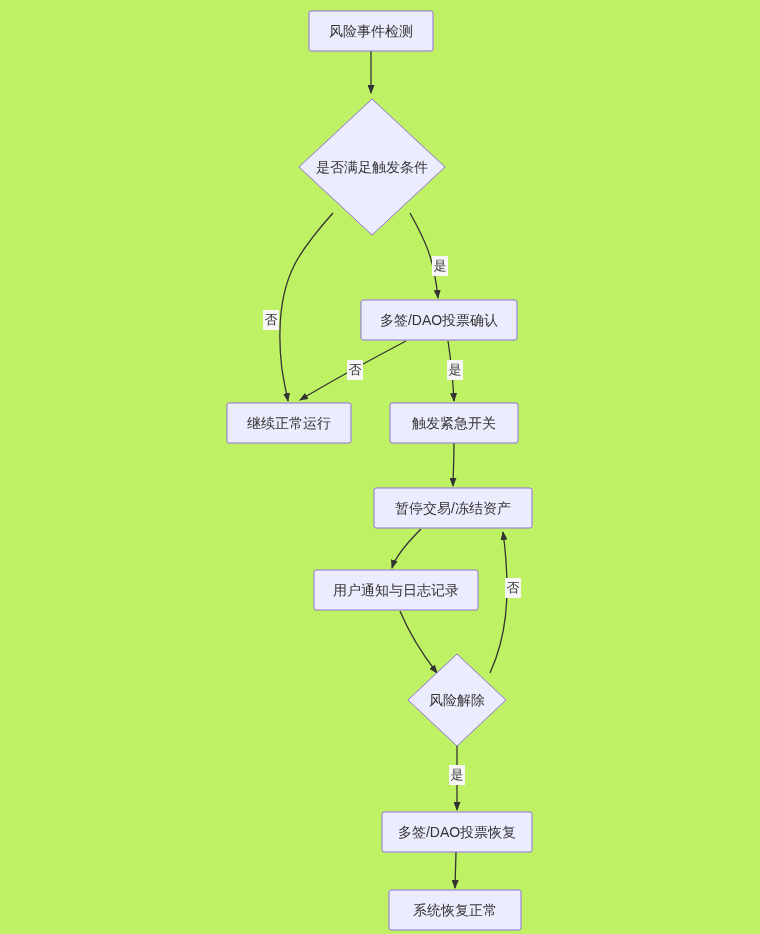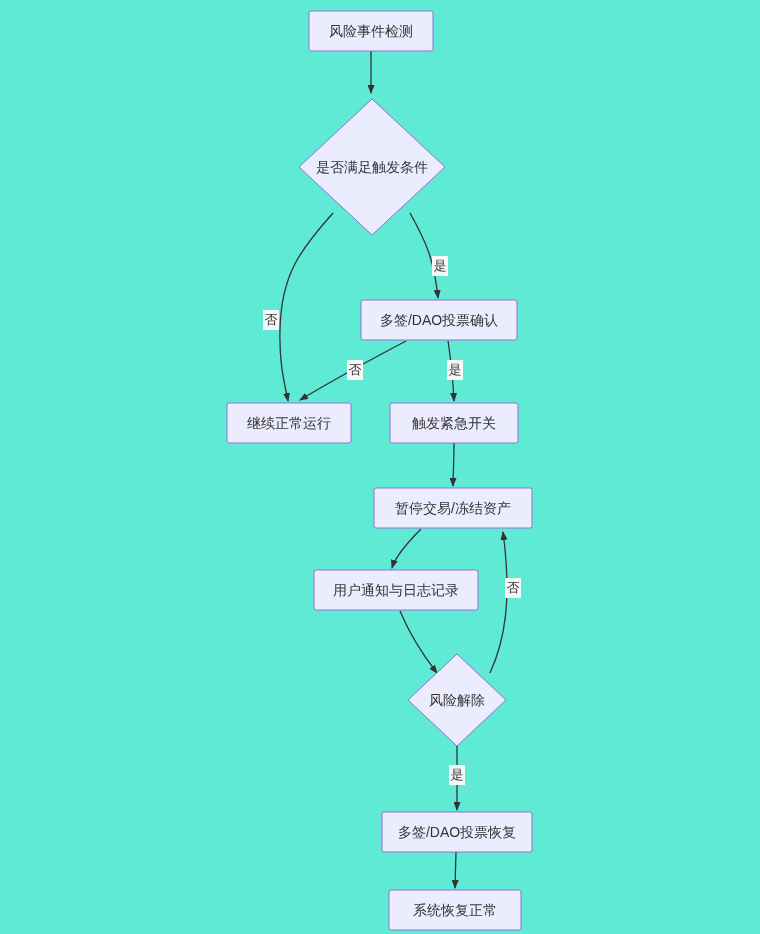--- a/index.html
+++ b/index.html
@@ -10,21 +10,21 @@
   body {
     width: 760px;
     height: 934px;
     font-family: "Liberation Sans", "DejaVu Sans", sans-serif;
     overflow: hidden;
   }
   #flowchart-root {
     position: relative;
     width: 760px;
     height: 934px;
-    background: #5eead4;
+    background: #bef264;
   }
   svg.diagram {
     display: block;
     width: 760px;
     height: 934px;
   }
   .node-shape {
     fill: #ECECFF;
     stroke: #9370DB;
     stroke-width: 1;

